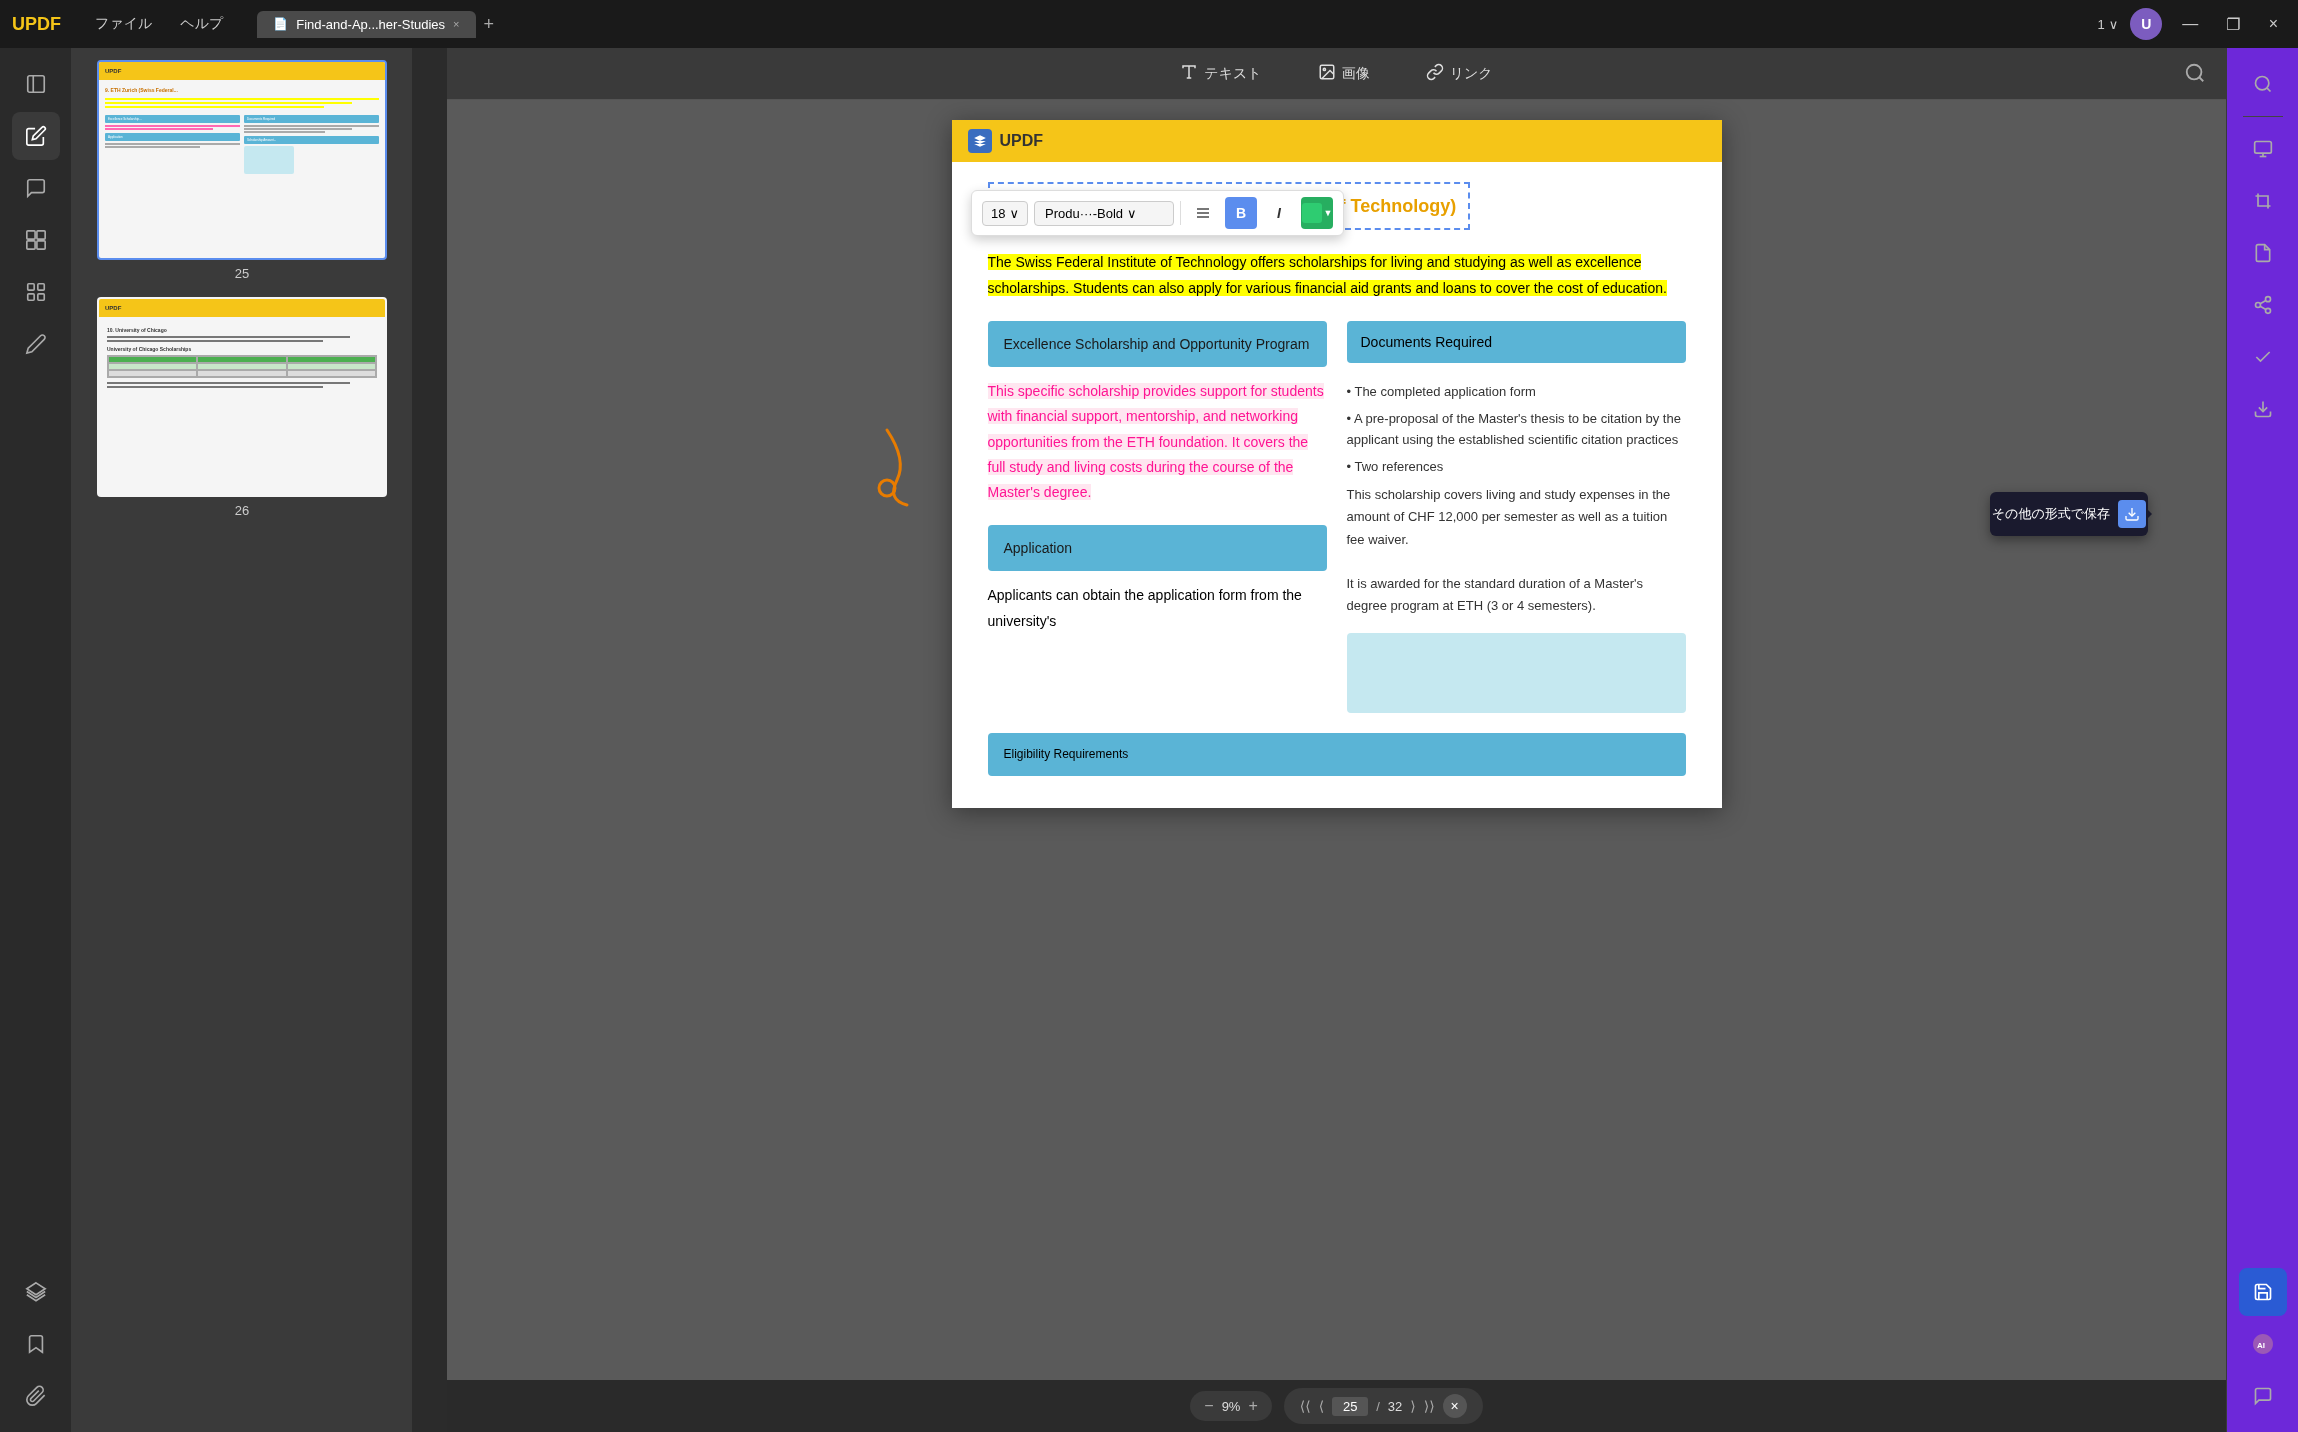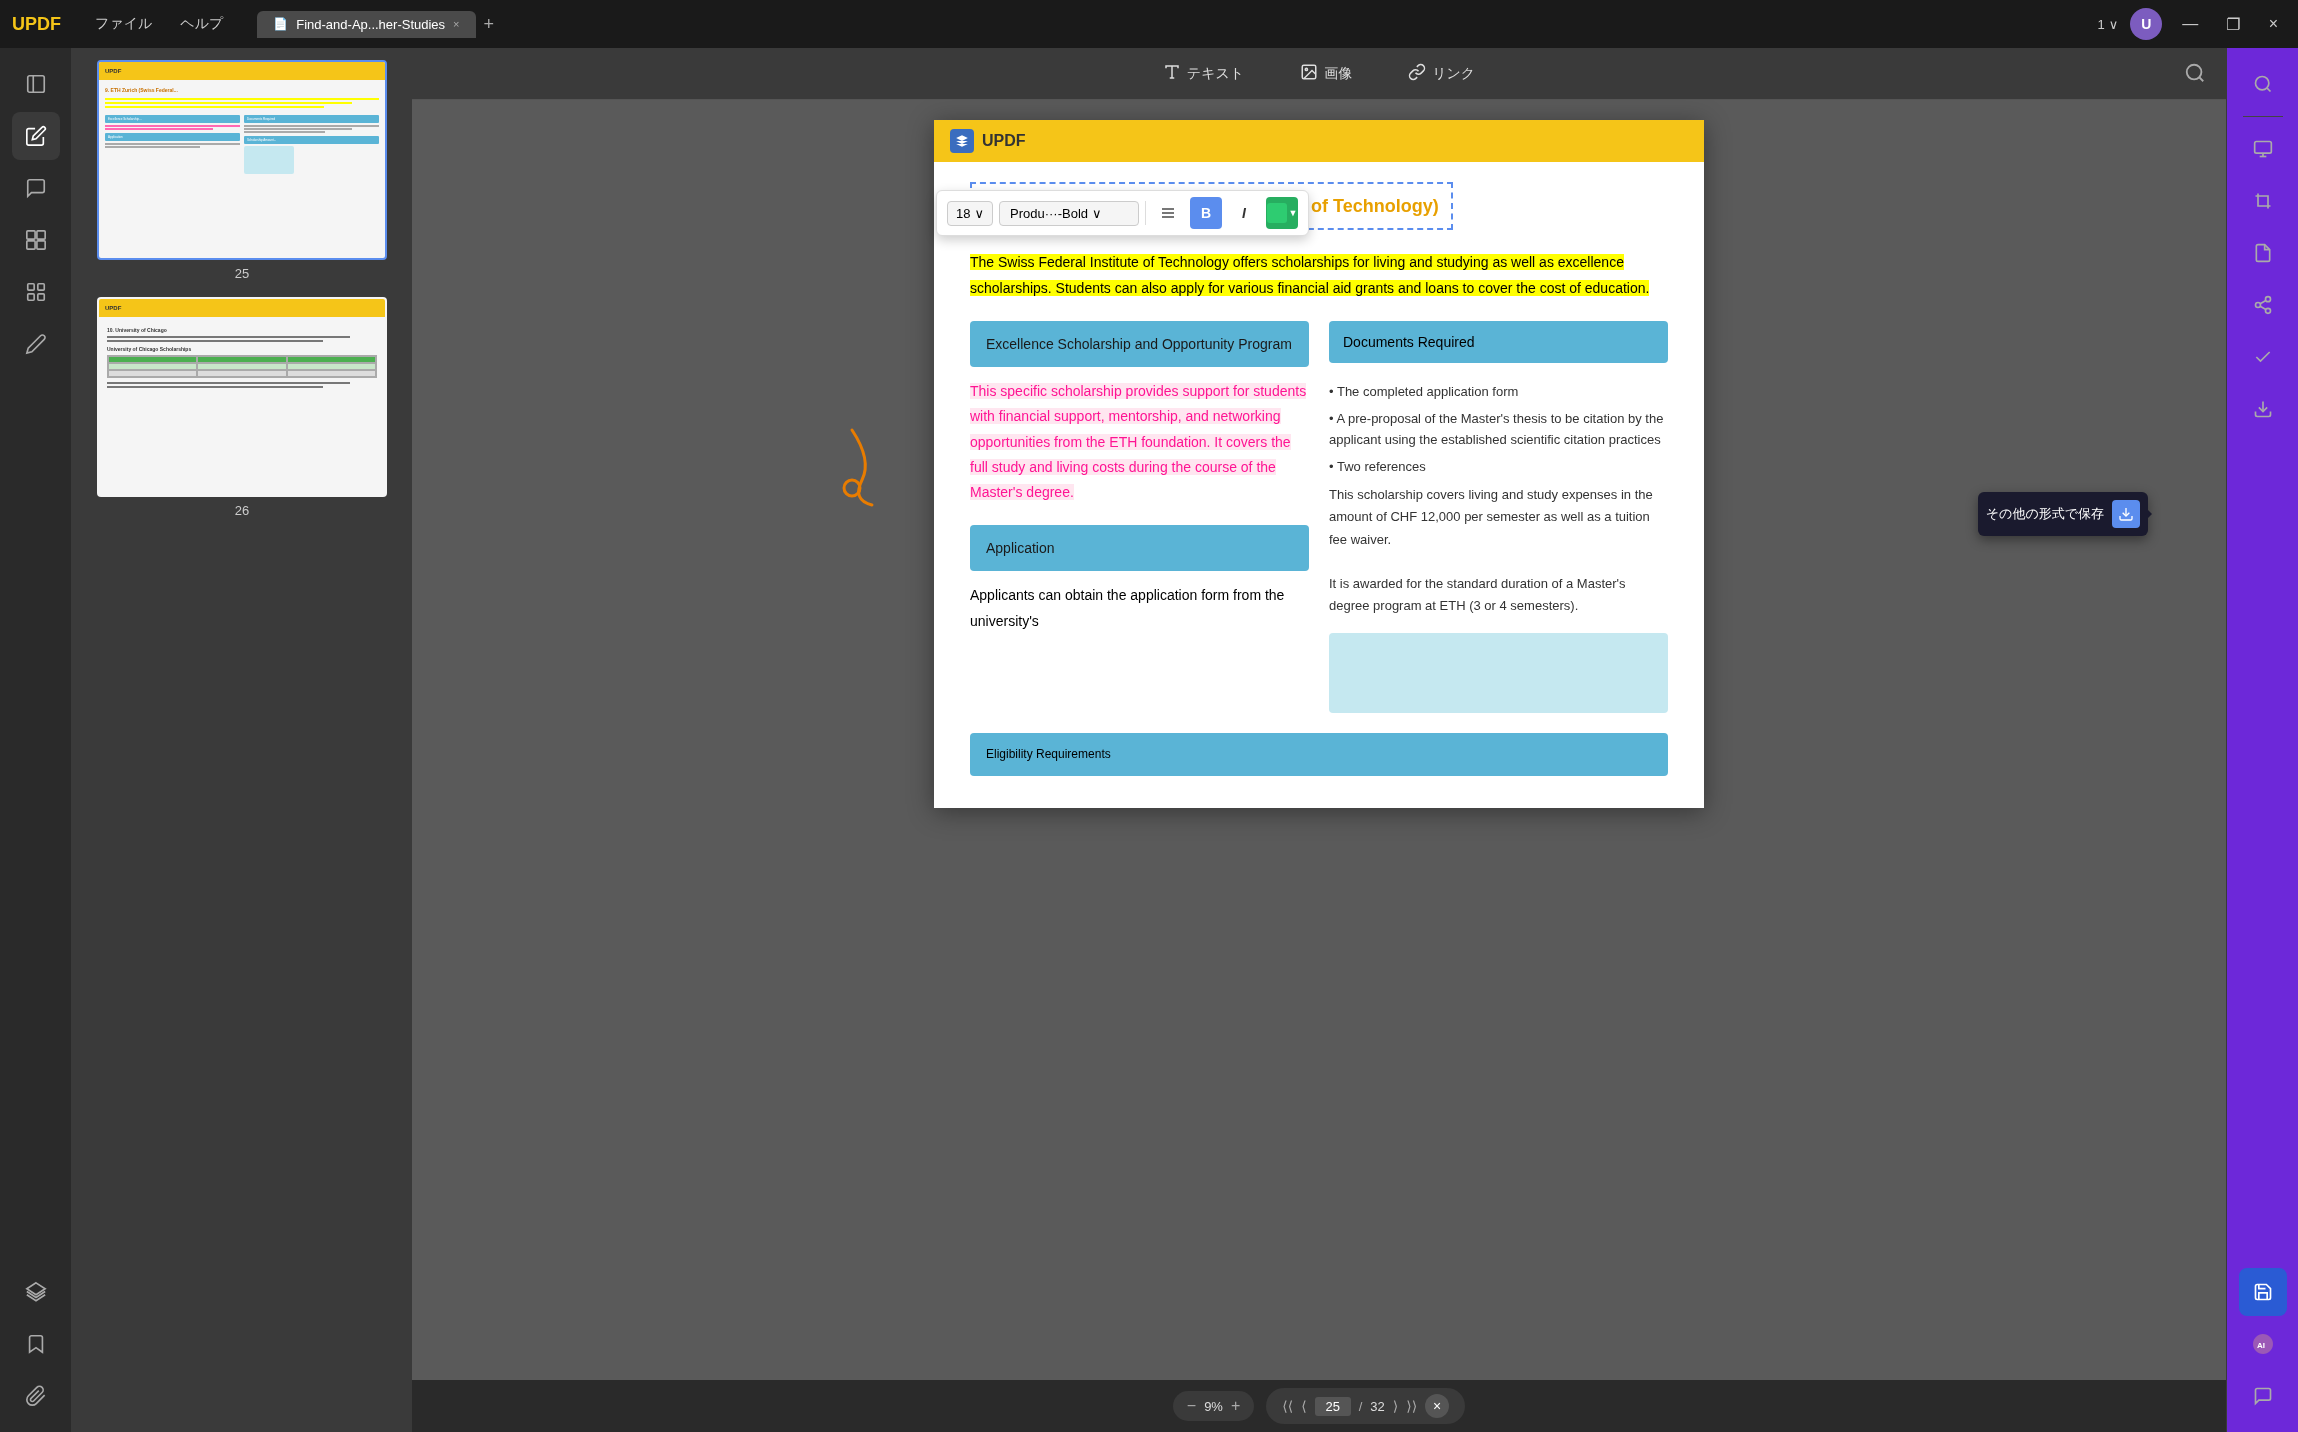--- a/index.html
+++ b/index.html
@@ -184,20 +184,21 @@
       border-left: 1px solid #3a3a3a;
     }
 
     
     .doc-area {
       flex: 1;
       display: flex;
       flex-direction: column;
       background: #5a5a5a;
       position: relative;
+      margin-left: 35px;
     }
 
     
     .pdf-viewport {
       flex: 1;
       overflow: hidden;
       padding: 20px;
       position: relative;
     }
 
@@ -420,21 +421,21 @@
       justify-content: center;
     }
 
     
     .save-tooltip {
       position: absolute;
       top: 392px;
       right: 78px;
       background: #1a1a2e;
       color: #fff;
-      padding: 8px 8px;
+      padding: 8px 2px;
       border-radius: 6px;
       font-size: 13px;
       white-space: nowrap;
       display: flex;
       align-items: center;
       gap: 8px;
       z-index: 200;
       box-shadow: 0 4px 12px rgba(0,0,0,0.4);
       font-family: Liberation Mono, monospace;
     }

